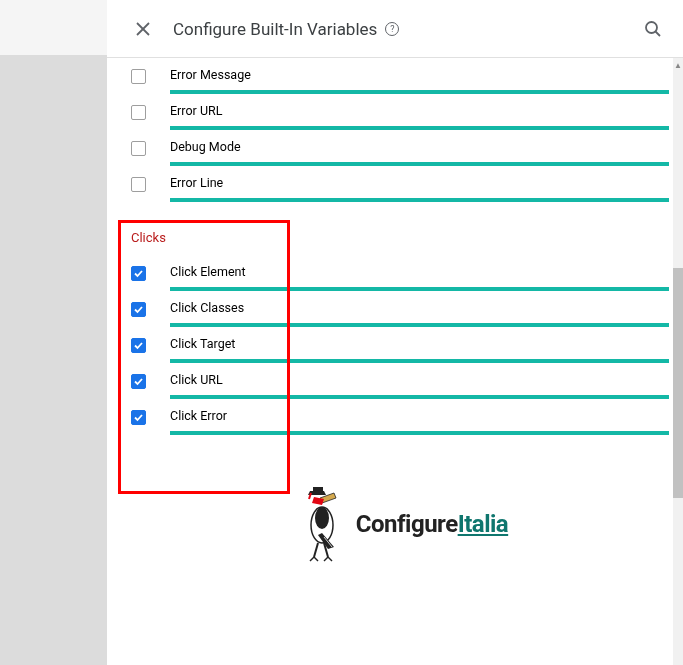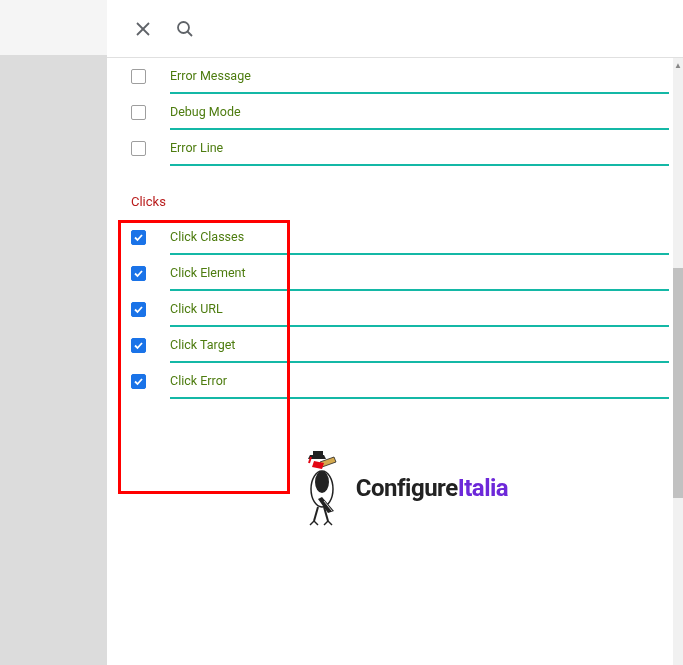--- a/index.html
+++ b/index.html
@@ -116,24 +116,24 @@
       border-color: #1a73e8;
     }
     .checkbox.checked svg {
       display: block;
     }
     .checkbox svg {
       display: none;
     }
     .var-label {
       font-size: 12.5px;
-      color: #4d7c0f;
+      color: #000000;
       font-weight: 400;
       flex: 1;
-      border-bottom: 2px solid #14b8a6;
+      border-bottom: 4px solid #14b8a6;
       height: 36px;
       display: flex;
       align-items: center;
     }
     .section-title {
       font-size: 13px;
       color: #b91c1c;
       margin-top: 28px;
       margin-bottom: 10px;
     }
@@ -158,21 +158,22 @@
       height: 78px;
       position: relative;
     }
     .logo-text {
       font-size: 24px;
       font-weight: 700;
       color: #222;
       letter-spacing: -0.5px;
     }
     .logo-text .italia {
-      color: #6d28d9;
+      color: #0f766e;
+      text-decoration: underline;
     }
     .scroll-track {
       position: absolute;
       right: 0;
       top: 58px;
       width: 10px;
       height: 607px;
       background: #f1f1f1;
     }
     .scroll-arrow-up {
@@ -203,90 +204,100 @@
 <div class="left-bg-top"></div>
 
 <div class="panel">
   <div class="header">
     <div class="close-btn">
       <svg width="14" height="14" viewBox="0 0 14 14">
         <line x1="1" y1="1" x2="13" y2="13" stroke="#5f6368" stroke-width="1.8"></line>
         <line x1="13" y1="1" x2="1" y2="13" stroke="#5f6368" stroke-width="1.8"></line>
       </svg>
     </div>
+    <div class="header-title">
+      <span>Configure Built-In Variables</span>
+      <span class="help-icon">?</span>
+    </div>
     <div class="search-btn">
       <svg width="18" height="18" viewBox="0 0 18 18">
         <circle cx="7.5" cy="7.5" r="5.5" fill="none" stroke="#5f6368" stroke-width="1.8"></circle>
         <line x1="11.5" y1="11.5" x2="16" y2="16" stroke="#5f6368" stroke-width="1.8"></line>
       </svg>
     </div>
   </div>
 
   <div class="content">
     <div class="content-inner">
 
       <div class="var-row">
         <div class="checkbox">
           
         </div>
         <div class="var-label">Error Message</div>
       </div>
 
-
       <div class="var-row">
         <div class="checkbox">
           
         </div>
-        <div class="var-label">Debug Mode</div>
+        <div class="var-label">Error URL</div>
       </div>
 
       <div class="var-row">
         <div class="checkbox">
           
         </div>
+        <div class="var-label">Debug Mode</div>
+      </div>
+
+      <div class="var-row">
+        <div class="checkbox">
+          
+        </div>
         <div class="var-label">Error Line</div>
       </div>
 
       <div class="section-title">Clicks</div>
 
       <div class="var-row">
         <div class="checkbox checked">
           <svg width="11" height="11" viewBox="0 0 11 11">
               <polyline points="2,5.5 4.5,8 9,3" fill="none" stroke="#fff" stroke-width="1.8"></polyline>
             </svg>
         </div>
+        <div class="var-label">Click Element</div>
+      </div>
+
+      <div class="var-row">
+        <div class="checkbox checked">
+          <svg width="11" height="11" viewBox="0 0 11 11">
+              <polyline points="2,5.5 4.5,8 9,3" fill="none" stroke="#fff" stroke-width="1.8"></polyline>
+            </svg>
+        </div>
         <div class="var-label">Click Classes</div>
       </div>
 
-      <div class="var-row">
-        <div class="checkbox checked">
-          <svg width="11" height="11" viewBox="0 0 11 11">
-              <polyline points="2,5.5 4.5,8 9,3" fill="none" stroke="#fff" stroke-width="1.8"></polyline>
-            </svg>
-        </div>
-        <div class="var-label">Click Element</div>
-      </div>
-
+
+      <div class="var-row">
+        <div class="checkbox checked">
+          <svg width="11" height="11" viewBox="0 0 11 11">
+              <polyline points="2,5.5 4.5,8 9,3" fill="none" stroke="#fff" stroke-width="1.8"></polyline>
+            </svg>
+        </div>
+        <div class="var-label">Click Target</div>
+      </div>
 
       <div class="var-row">
         <div class="checkbox checked">
           <svg width="11" height="11" viewBox="0 0 11 11">
               <polyline points="2,5.5 4.5,8 9,3" fill="none" stroke="#fff" stroke-width="1.8"></polyline>
             </svg>
         </div>
         <div class="var-label">Click URL</div>
-      </div>
-
-      <div class="var-row">
-        <div class="checkbox checked">
-          <svg width="11" height="11" viewBox="0 0 11 11">
-              <polyline points="2,5.5 4.5,8 9,3" fill="none" stroke="#fff" stroke-width="1.8"></polyline>
-            </svg>
-        </div>
-        <div class="var-label">Click Target</div>
       </div>
 
       <div class="var-row">
         <div class="checkbox checked">
           <svg width="11" height="11" viewBox="0 0 11 11">
               <polyline points="2,5.5 4.5,8 9,3" fill="none" stroke="#fff" stroke-width="1.8"></polyline>
             </svg>
         </div>
         <div class="var-label">Click Error</div>
       </div>

